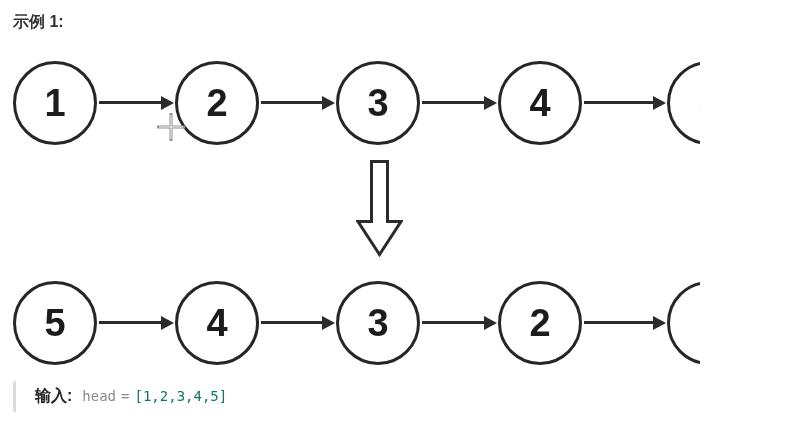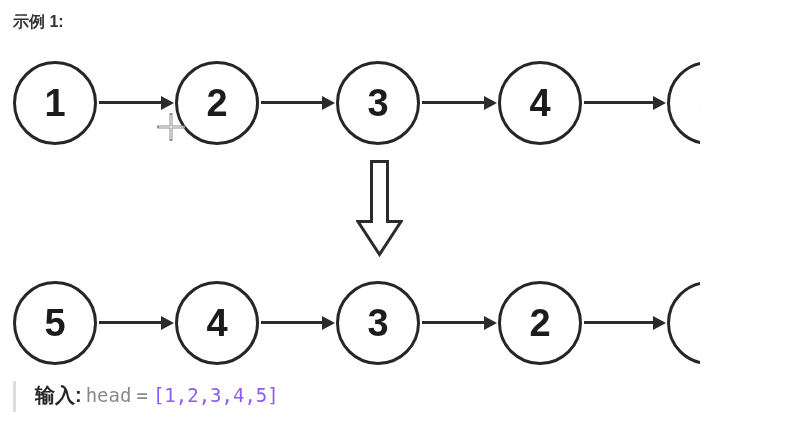--- a/index.html
+++ b/index.html
@@ -64,31 +64,31 @@
   .io-block {
     position: absolute;
     left: 13px;
     top: 381px;
     border-left: 3px solid #dcdcdc;
     padding: 3px 0 4px 19px;
     line-height: 23px;
     white-space: nowrap;
   }
   .io-label {
-    font-size: 20px;
+    font-size: 16px;
     font-weight: bold;
     color: #262626;
-    margin-right: 4px;
+    margin-right: 10px;
   }
   .io-code {
     font-family: "DejaVu Sans Mono", monospace;
-    font-size: 19px;
+    font-size: 14px;
   }
   .io-code.muted { color: #8a8a8a; }
-  .io-code.dark  { color: #8b5cf6; text-align: right; }
+  .io-code.dark  { color: #0f766e; text-align: right; }
   .io-code.eq { margin: 0 5px; }
   .watermark {
     position: absolute;
     right: 12px;
     top: 417px;
     font-size: 15px;
     color: #9e9e9e;
     letter-spacing: 1px;
   }
 </style>

